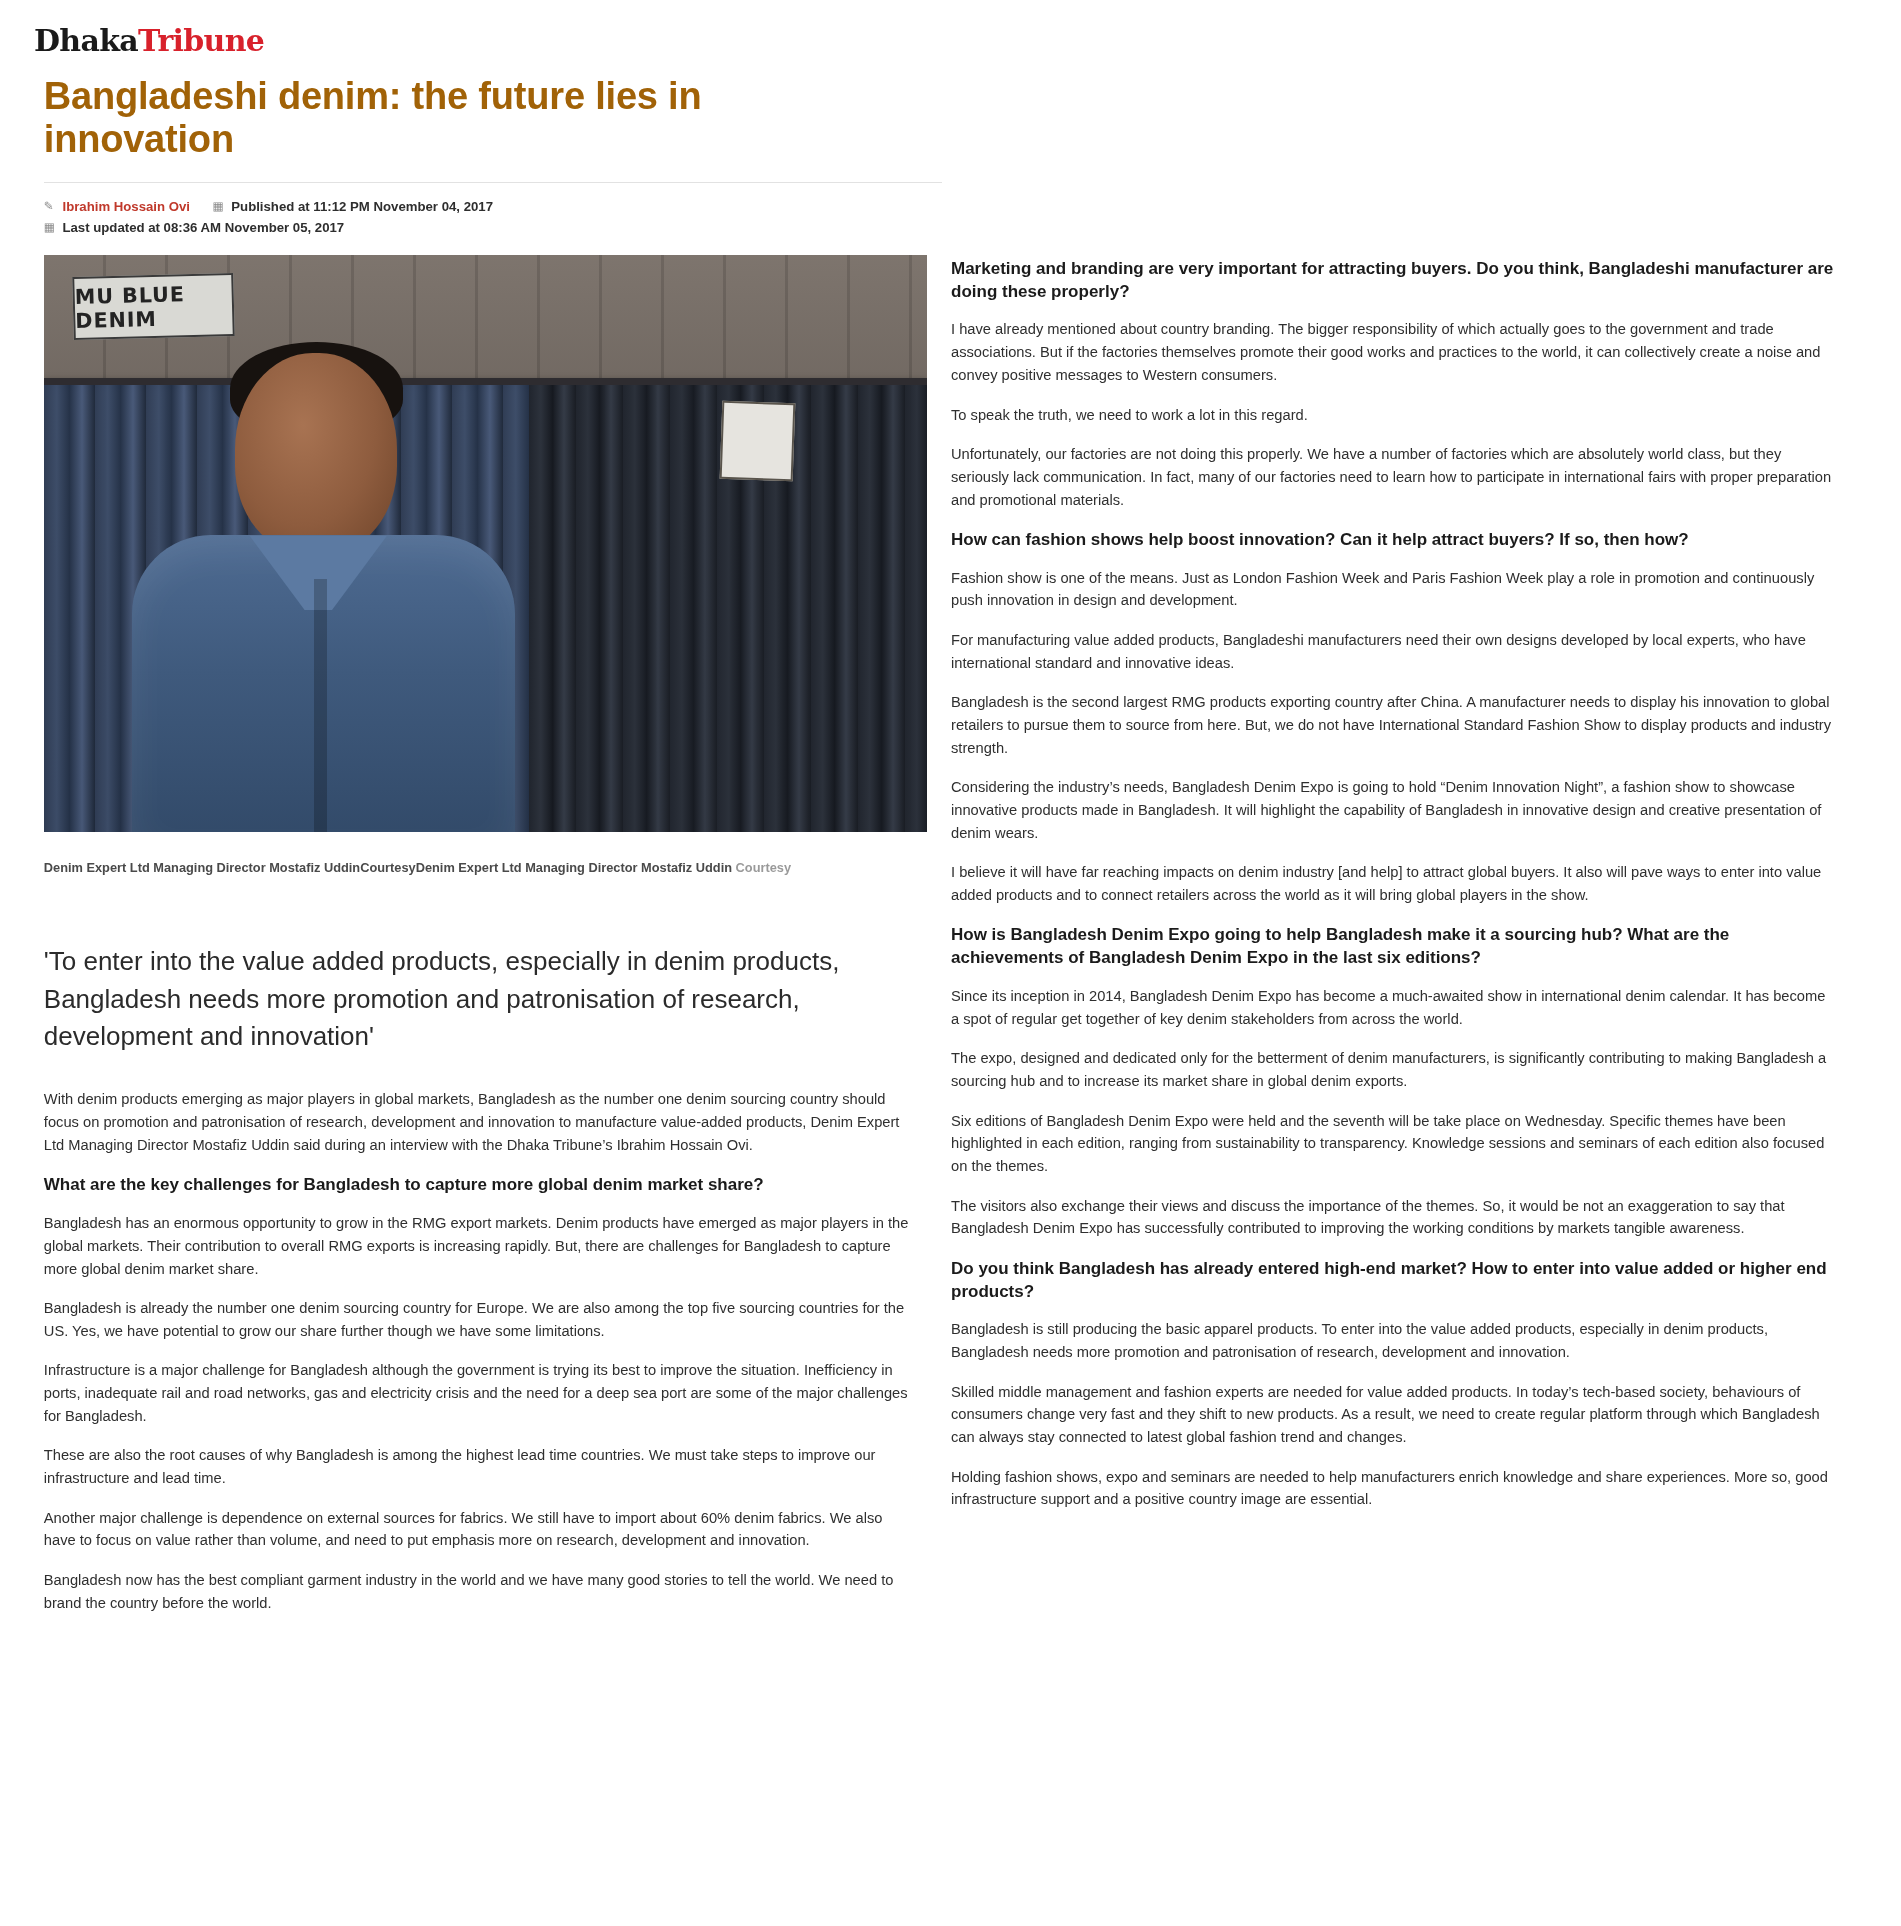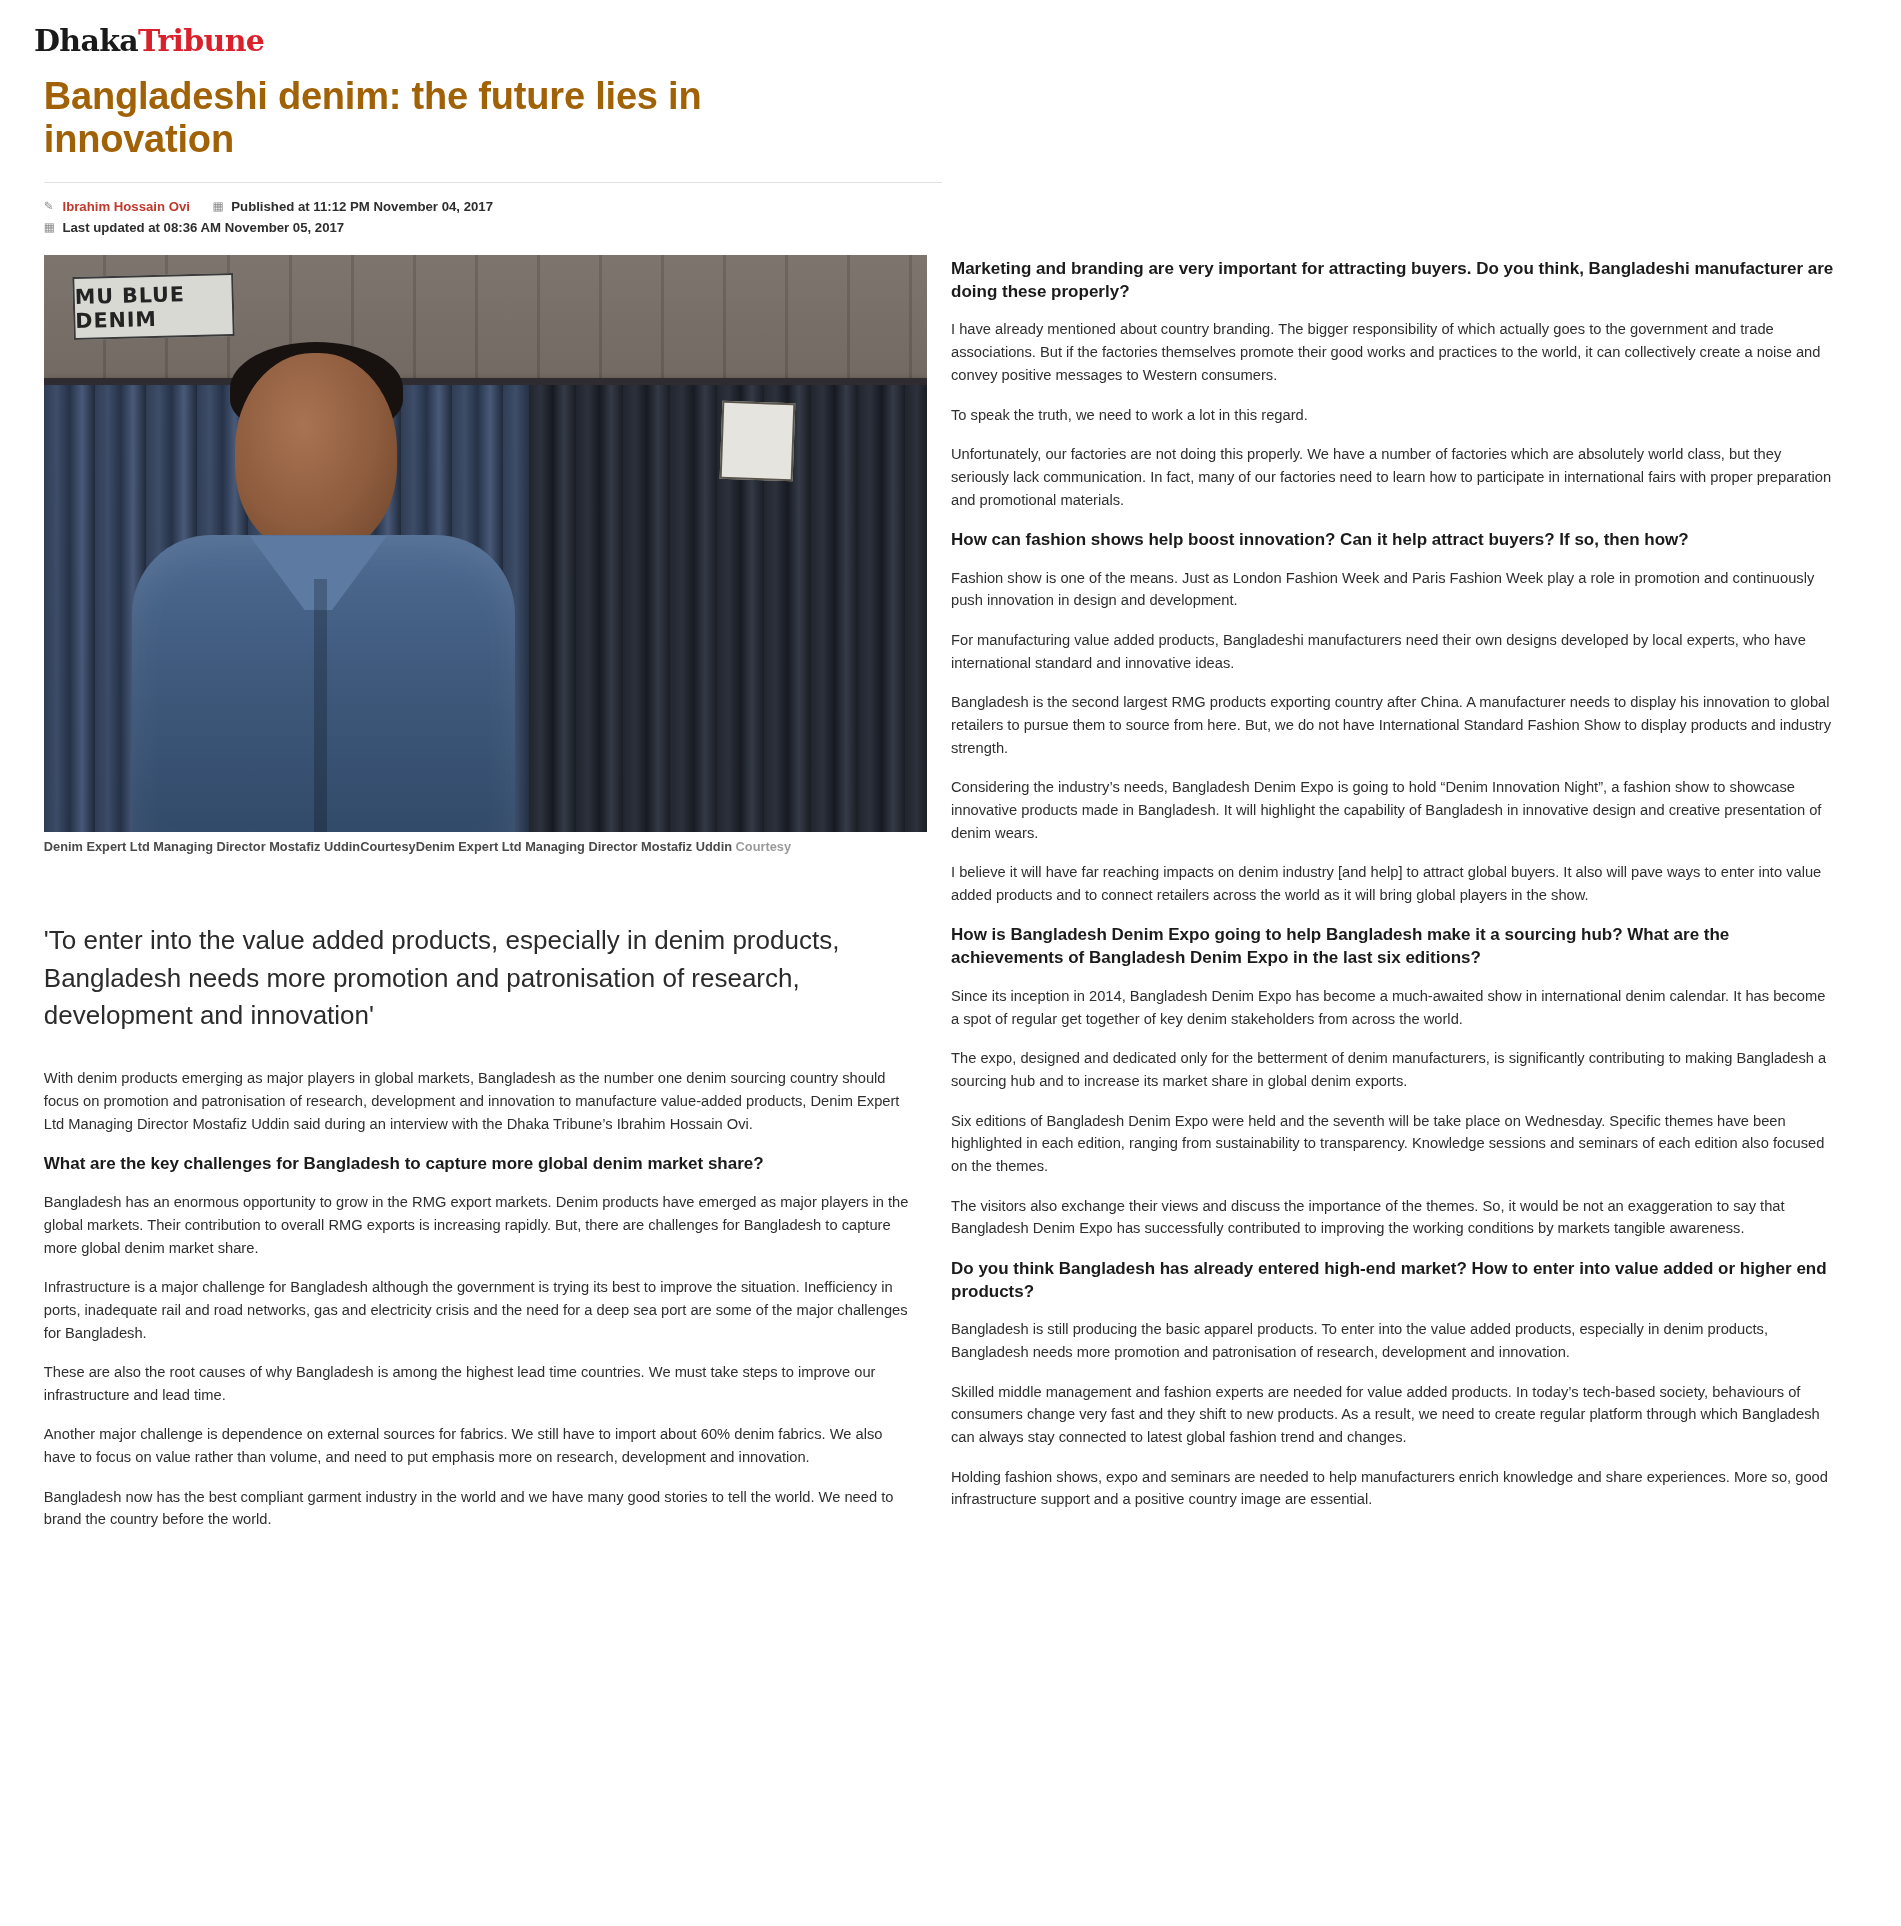--- a/index.html
+++ b/index.html
@@ -189,21 +189,21 @@
   }
   .photo .placket {
     position: absolute;
     left: 211px; top: 255px;
     width: 12.8px; height: 255px;
     background: rgba(0,0,0,.22);
   }
   figcaption {
     font-size: 12.8px;
     color: #4a4a4a;
-    margin-top: 6px;
+    margin-top: 27px;
     line-height: 1.45;
     font-weight: bold;
     max-width: 864px;
   }
   figcaption .courtesy { color: #9a9a9a; font-weight: bold; }
 
   
   .standfirst {
     font-size: 26px;
     line-height: 1.46;
@@ -279,20 +279,21 @@
           <span>Denim Expert Ltd Managing Director Mostafiz UddinCourtesyDenim Expert Ltd Managing Director Mostafiz Uddin</span>
           <span class="courtesy">Courtesy</span>
         </figcaption>
       </figure>
 
       <p class="standfirst">'To enter into the value added products, especially in denim products, Bangladesh needs more promotion and patronisation of research, development and innovation'</p>
 
       <p class="body-text first-para">With denim products emerging as major players in global markets, Bangladesh as the number one denim sourcing country should focus on promotion and patronisation of research, development and innovation to manufacture value-added products, Denim Expert Ltd Managing Director Mostafiz Uddin said during an interview with the Dhaka Tribune’s Ibrahim Hossain Ovi.</p>
       <h2 class="qhead">What are the key challenges for Bangladesh to capture more global denim market share?</h2>
       <p class="body-text">Bangladesh has an enormous opportunity to grow in the RMG export markets. Denim products have emerged as major players in the global markets. Their contribution to overall RMG exports is increasing rapidly. But, there are challenges for Bangladesh to capture more global denim market share.</p>
+      <p class="body-text">Bangladesh is already the number one denim sourcing country for Europe. We are also among the top five sourcing countries for the US. Yes, we have potential to grow our share further though we have some limitations.</p>
       <p class="body-text">Infrastructure is a major challenge for Bangladesh although the government is trying its best to improve the situation. Inefficiency in ports, inadequate rail and road networks, gas and electricity crisis and the need for a deep sea port are some of the major challenges for Bangladesh.</p>
       <p class="body-text">These are also the root causes of why Bangladesh is among the highest lead time countries. We must take steps to improve our infrastructure and lead time.</p>
       <p class="body-text">Another major challenge is dependence on external sources for fabrics. We still have to import about 60% denim fabrics. We also have to focus on value rather than volume, and need to put emphasis more on research, development and innovation.</p>
       <p class="body-text">Bangladesh now has the best compliant garment industry in the world and we have many good stories to tell the world. We need to brand the country before the world.</p>
     </div>
 
     <div class="col col-right">
       <h2 class="qhead">Marketing and branding are very important for attracting buyers. Do you think, Bangladeshi manufacturer are doing these properly?</h2>
       <p class="body-text">I have already mentioned about country branding. The bigger responsibility of which actually goes to the government and trade associations. But if the factories themselves promote their good works and practices to the world, it can collectively create a noise and convey positive messages to Western consumers.</p>
       <p class="body-text">To speak the truth, we need to work a lot in this regard.</p>

